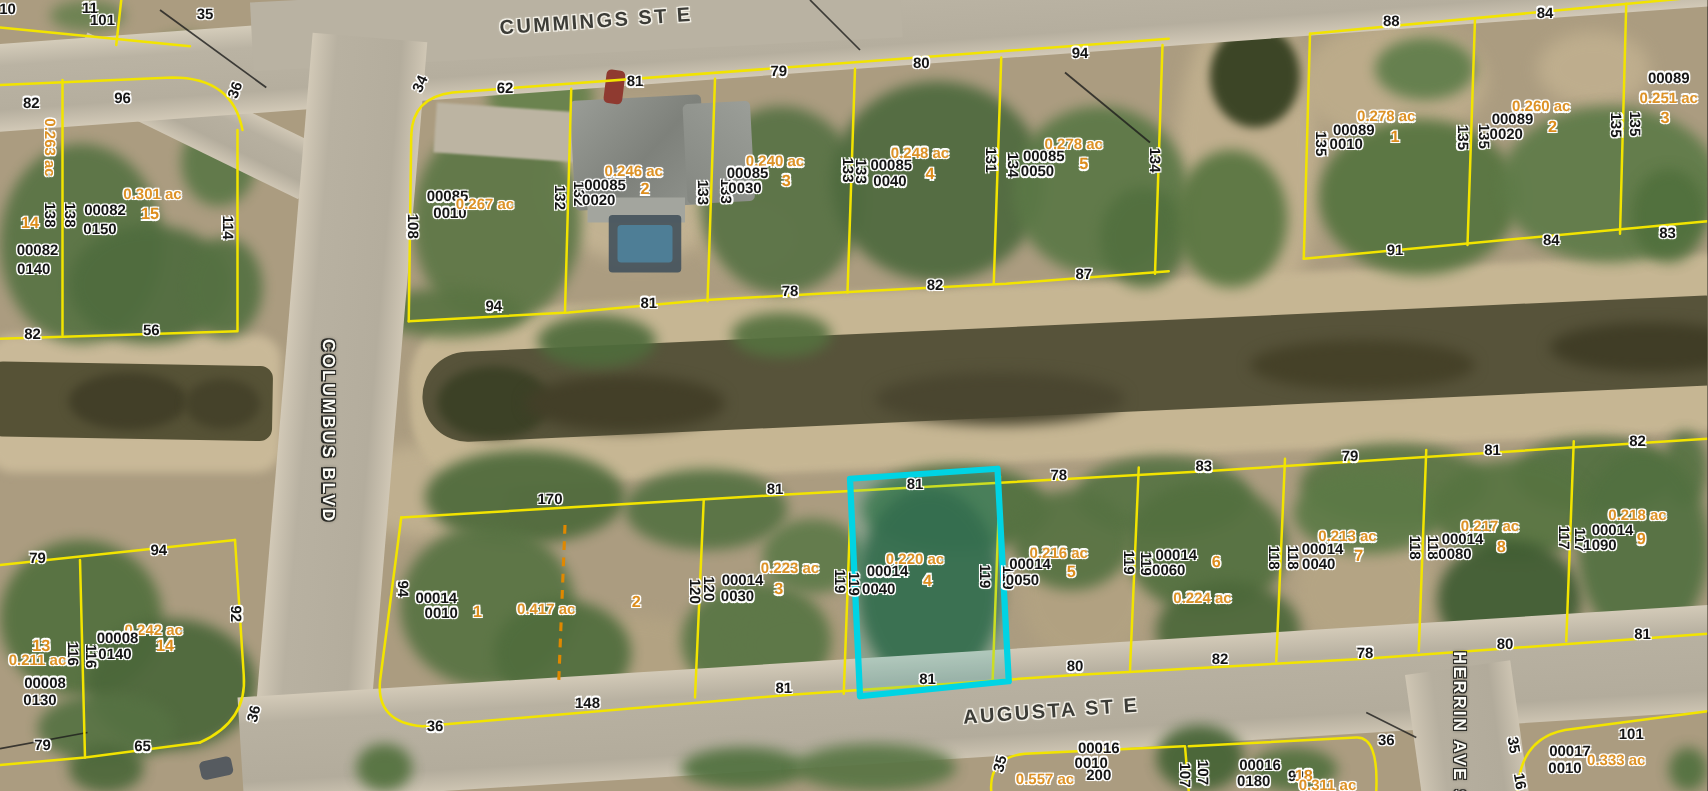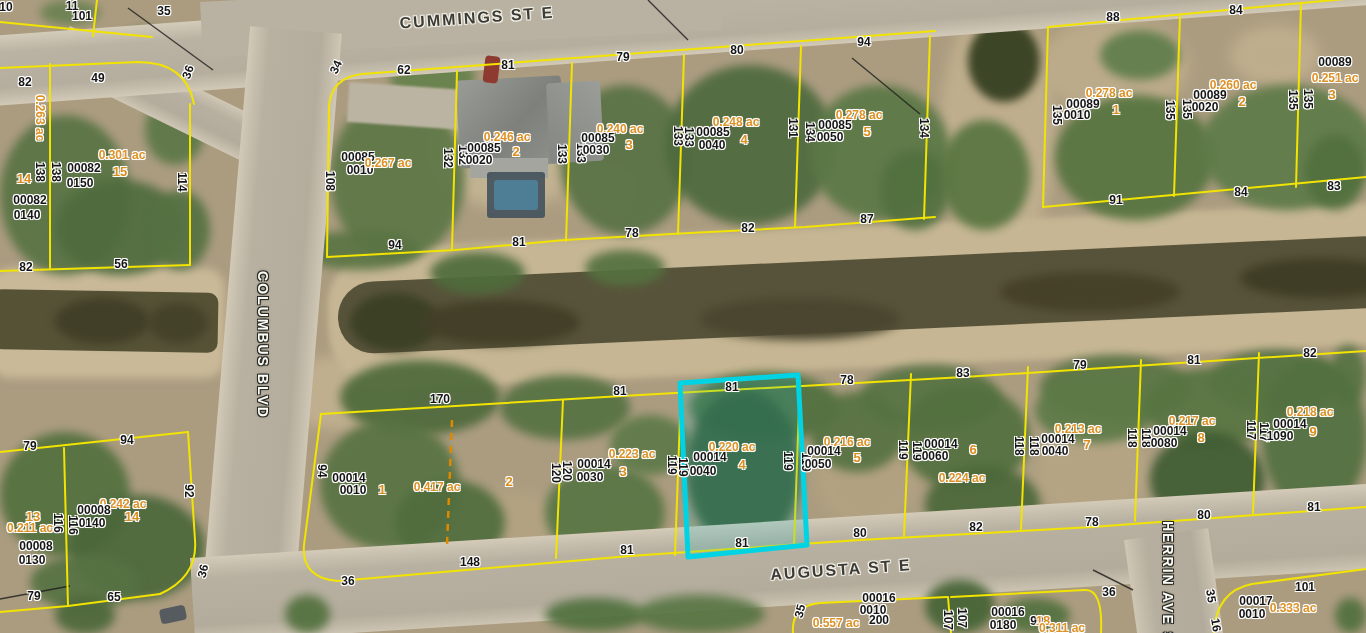--- a/index.html
+++ b/index.html
@@ -175,21 +175,21 @@
     <polygon points="680,383 798,375 807,545 688,557" fill="rgba(0,190,210,0.16)" stroke="#00d4e4" stroke-width="5" stroke-linejoin="round" style="pointer-events:auto;cursor:pointer;"></polygon>
   </svg>
 
   <div id="labels">
       <span class="lbl dim" style="left: 6px; top: 7px;">10</span>
       <span class="lbl dim" style="left: 72px; top: 6px;">11</span>
       <span class="lbl dim" style="left: 82px; top: 16px;">101</span>
       <span class="lbl dim" style="left: 164px; top: 11px;">35</span>
       <span class="lbl dim" style="left: 188px; top: 72px; --r: -70deg;">36</span>
       <span class="lbl dim" style="left: 25px; top: 82px;">82</span>
-      <span class="lbl dim" style="left: 98px; top: 78px;">49</span>
+      <span class="lbl dim" style="left: 98px; top: 78px;">96</span>
       <span class="lbl ac" style="left: 40px; top: 118px; --r: 90deg;">0.263 ac</span>
       <span class="lbl lot" style="left: 24px; top: 178px;">14</span>
       <span class="lbl id" style="left: 30px; top: 200px;">00082</span>
       <span class="lbl id" style="left: 27px; top: 215px;">0140</span>
       <span class="lbl dim" style="left: 40px; top: 172px; --r: 90deg;">138</span>
       <span class="lbl dim" style="left: 56px; top: 172px; --r: 90deg;">138</span>
       <span class="lbl id" style="left: 84px; top: 168px;">00082</span>
       <span class="lbl id" style="left: 80px; top: 183px;">0150</span>
       <span class="lbl ac" style="left: 122px; top: 155px;">0.301 ac</span>
       <span class="lbl lot" style="left: 120px; top: 171px;">15</span>

